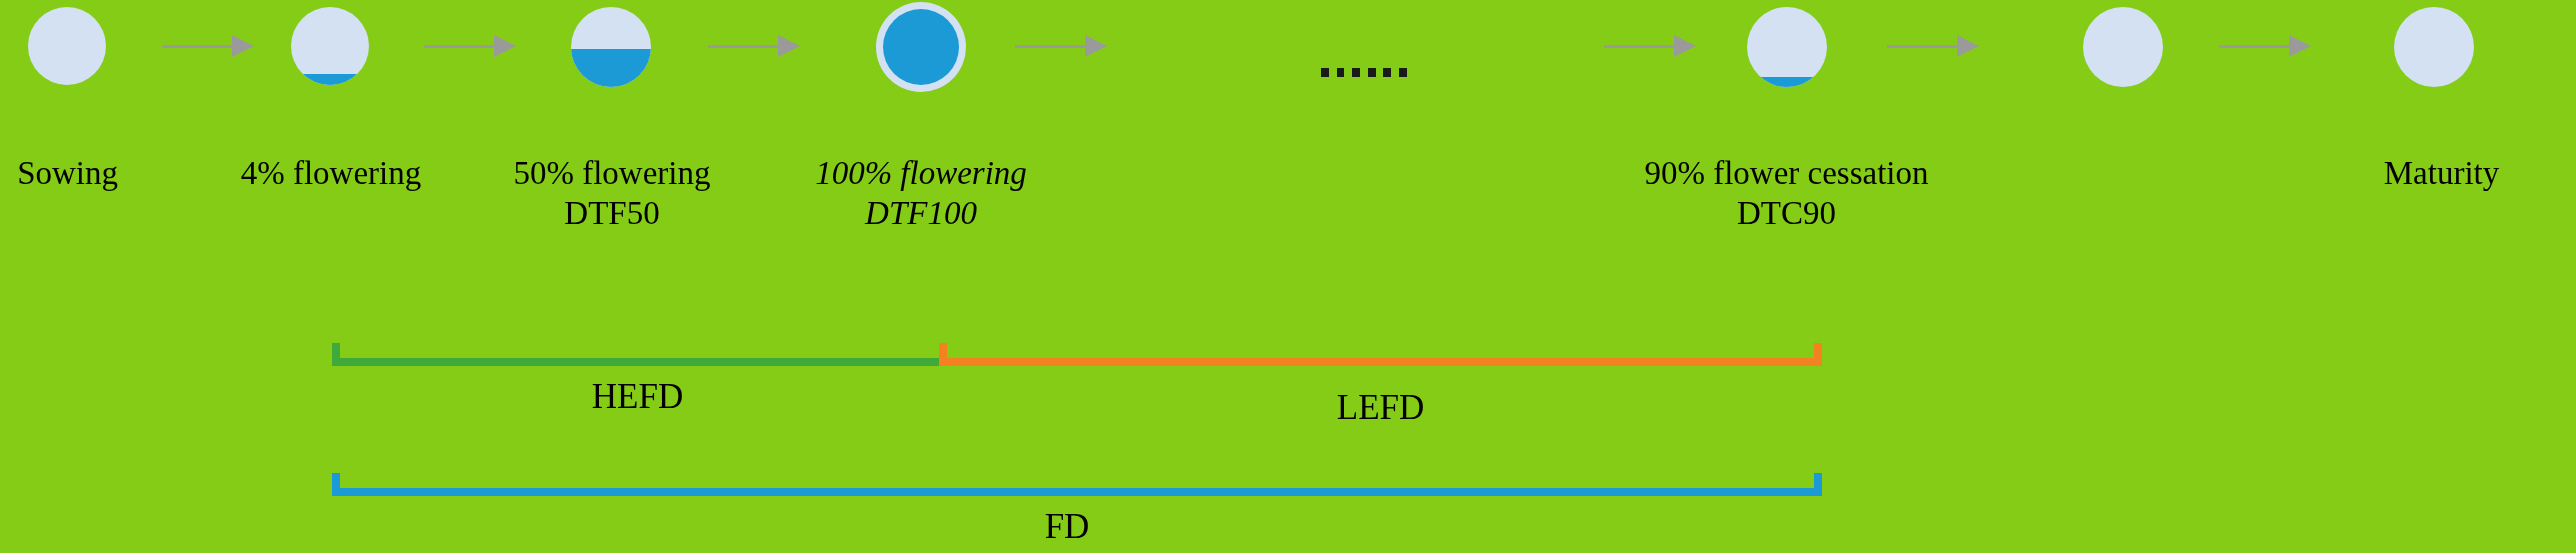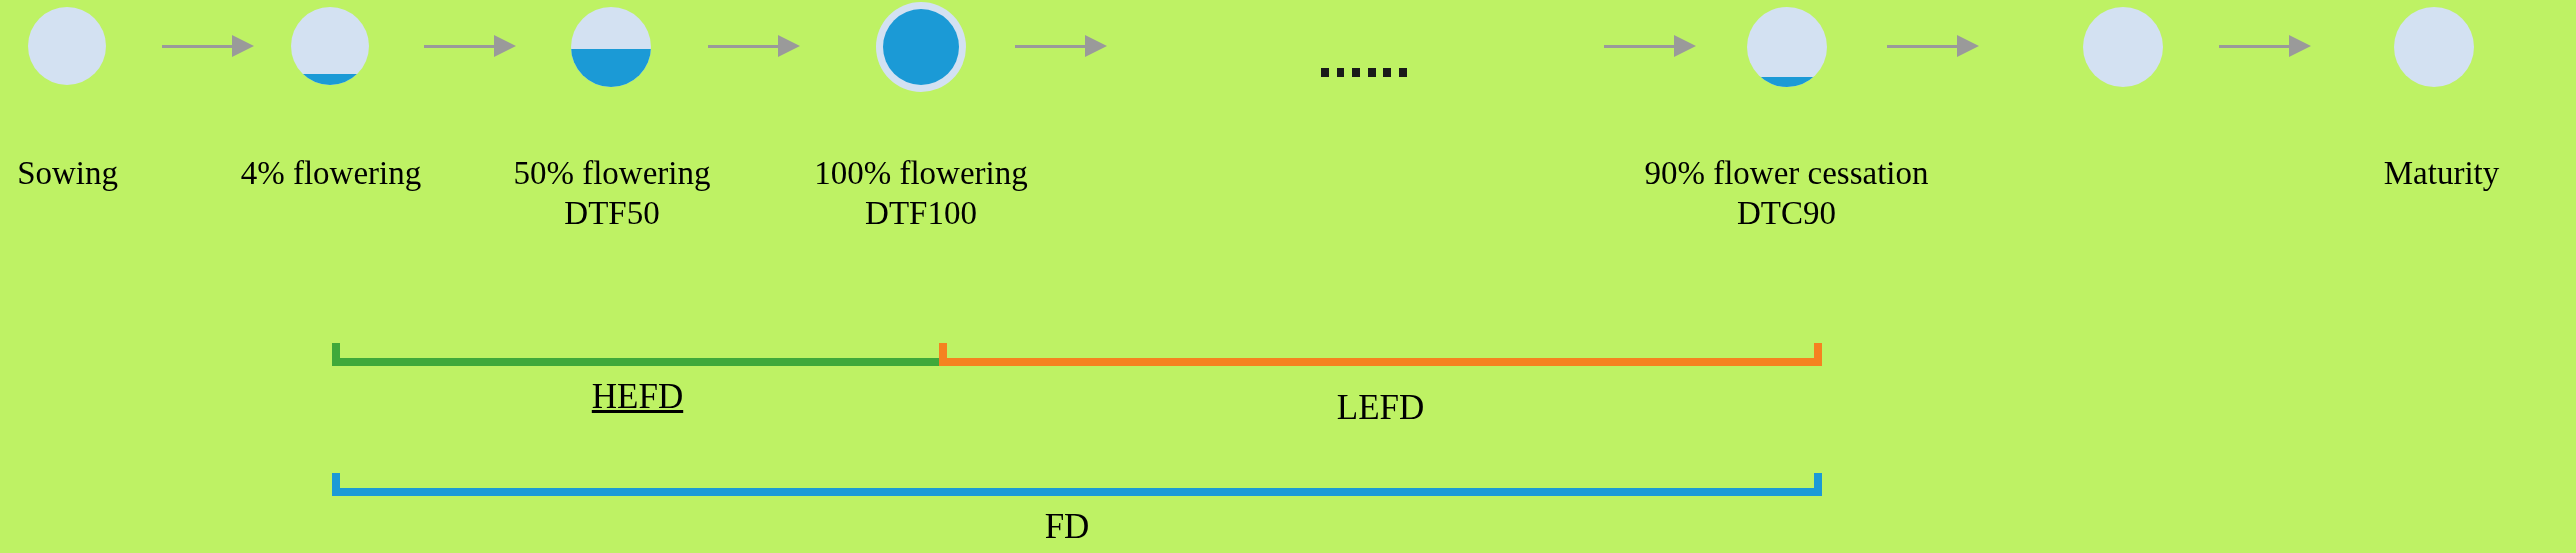--- a/index.html
+++ b/index.html
@@ -7,21 +7,21 @@
     padding: 0;
     background: #ffffff;
   }
   body {
     font-family: "Liberation Serif", "DejaVu Serif", serif;
   }
   #canvas {
     position: relative;
     width: 2576px;
     height: 554px;
-    background: #bef264;
+    background: #84cc16;
     overflow: hidden;
   }
 
   
   .stage {
     position: absolute;
     top: 0;
   }
   .bulb {
     position: absolute;
@@ -175,21 +175,21 @@
     <div class="head" style="left:70px;"></div>
   </div>
 
   <div class="stage">
     <div class="bulb ringed" style="left:876px; top:1.7px; width:90px; height:90px;">
       <div class="ring-inner">
         <div class="fill" style="height:100%;"></div>
       </div>
     </div>
   </div>
-  <div class="lbl" style="left:693px; top:153px; width:456px;">
+  <div class="lbl" style="left:693px; top:153px; width:456px;font-style:italic;">
     <div>100% flowering</div>
     <div class="code">DTF100</div>
   </div>
 
   <div class="arrow" style="left:1015px; top:35px; width:92px;">
     <div class="shaft" style="width:70px;"></div>
     <div class="head" style="left:70px;"></div>
   </div>
 
   <div class="ellipsis-dots" style="left:1321px; top:68px;">
@@ -238,21 +238,21 @@
     </div>
   </div>
   <div class="lbl" style="left:2320px; top:153px; width:243px;">
     <div>Maturity</div>
   </div>
 
   <div class="bracket" style="left:332px; top:343px; width:611px;">
     <div class="bar" style="background:#3fa93a;"></div>
     <div class="cap left" style="background:#3fa93a;"></div>
   </div>
-  <div class="bracket-label" style="left:332px; top:376px; width:611px;text-decoration:underline;">HEFD</div>
+  <div class="bracket-label" style="left:332px; top:376px; width:611px;">HEFD</div>
 
   <div class="bracket" style="left:939px; top:343px; width:883px;">
     <div class="bar" style="background:#f58220;"></div>
     <div class="cap left" style="background:#f58220;"></div>
     <div class="cap right" style="background:#f58220;"></div>
   </div>
   <div class="bracket-label" style="left:939px; top:376px; width:883px;margin-top:11px;">LEFD</div>
 
   <div class="bracket" style="left:332px; top:473px; width:1490px;">
     <div class="bar" style="background:#1b9ad6;"></div>

